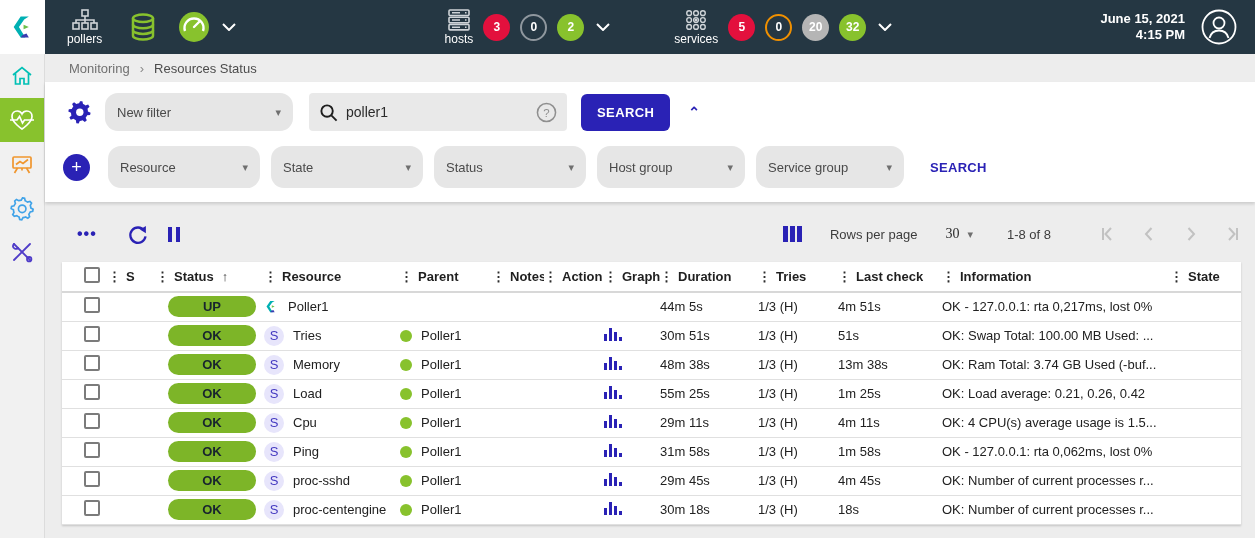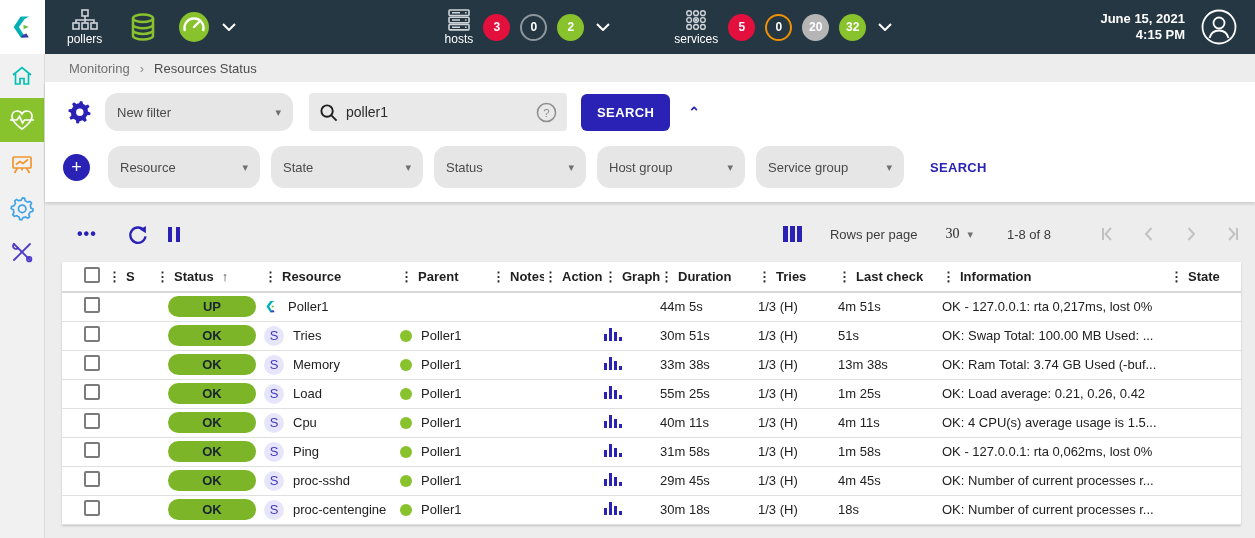--- a/index.html
+++ b/index.html
@@ -584,21 +584,21 @@
     <td></td>
     <td></td>
     <td>
       <span class="graph-icon">
                     <i class="b1"></i>
                     <i class="b2"></i>
                     <i class="b3"></i>
                     <i class="b4"></i>
                   </span>
     </td>
-    <td>33m 38s</td>
+    <td>48m 38s</td>
     <td>1/3 (H)</td>
     <td>13m 38s</td>
     <td>OK: Ram Total: 3.74 GB Used (-buf...</td>
     <td></td>
   </tr>
 
   <tr>
     <td class="c-check"><span class="checkbox"></span></td>
     <td></td>
     <td>
@@ -656,21 +656,21 @@
     <td></td>
     <td></td>
     <td>
       <span class="graph-icon">
                     <i class="b1"></i>
                     <i class="b2"></i>
                     <i class="b3"></i>
                     <i class="b4"></i>
                   </span>
     </td>
-    <td>40m 11s</td>
+    <td>29m 11s</td>
     <td>1/3 (H)</td>
     <td>4m 11s</td>
     <td>OK: 4 CPU(s) average usage is 1.5...</td>
     <td></td>
   </tr>
 
   <tr>
     <td class="c-check"><span class="checkbox"></span></td>
     <td></td>
     <td>

